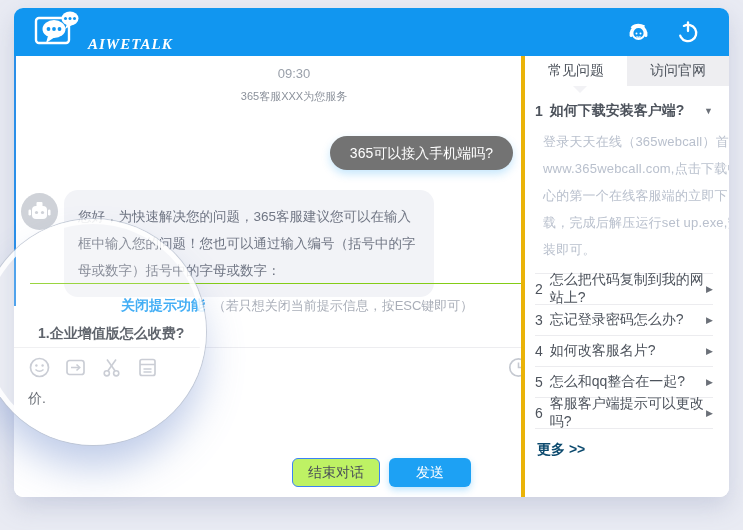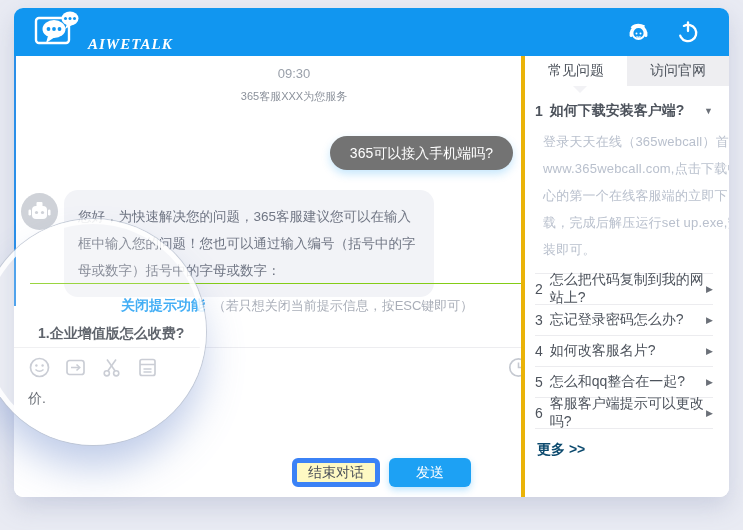--- a/index.html
+++ b/index.html
@@ -74,21 +74,21 @@
   .toolbar-right { margin-left:auto; display:flex; align-items:center; gap:8px; }
   .star-glyph { font-family:"DejaVu Sans",sans-serif; font-size:20px; color:#c5c9d1; line-height:23px; cursor:pointer; }
 
   .input-area { position:absolute; left:14px; top:334px; width:440px; height:60px; font-size:14px; color:#4a4f58; cursor:text; }
 
   .btn-row { position:absolute; top:402px; left:0; width:100%; }
   .btn {
     position:absolute; height:29px; border-radius:6px; font-size:14px;
     display:flex; align-items:center; justify-content:center; cursor:pointer;
   }
-  .btn-end { left:278px; width:88px; background:#fef9c3; border:5px solid #3b82f6; color:#4a4f58; }
+  .btn-end { left:278px; width:88px; background:#bef264; border:1px solid #3b82f6; color:#4a4f58; }
   .btn-send { left:375px; width:82px; background:#1da1f4; color:#fff; box-shadow:0 3px 7px rgba(29,161,244,.3); }
 
   
   .sidebar { position:absolute; right:0; top:48px; width:208px; height:441px; background:#fff; border-left:4px solid #eab308; }
   .tabbar { display:flex; height:30px; }
   .tab { flex:1; display:flex; align-items:center; justify-content:center; font-size:14px; color:#4d535c; cursor:pointer; position:relative; }
   .tab.inactive { background:#eeeef1; }
   .tab-arrow {
     position:absolute; left:48px; top:30px; width:0; height:0;
     border-left:7px solid transparent; border-right:7px solid transparent;

